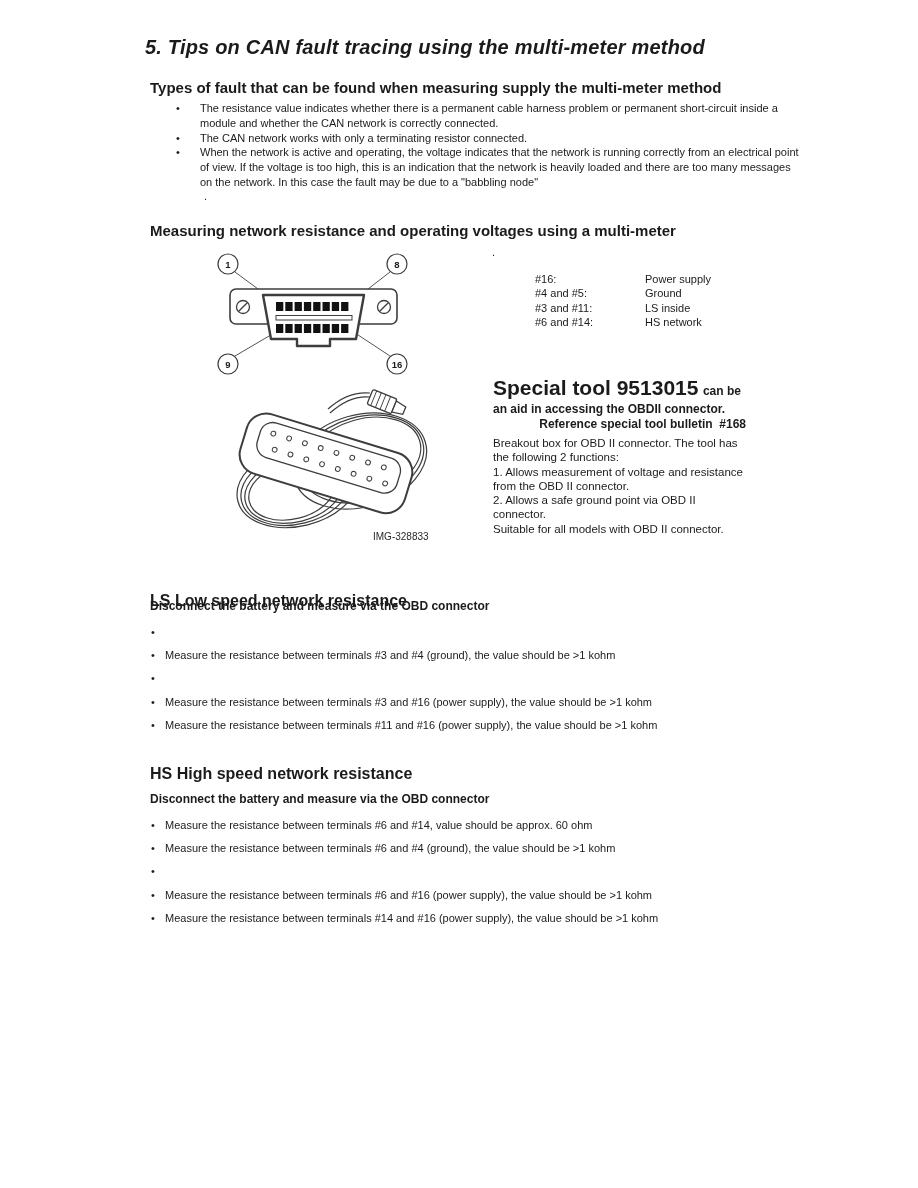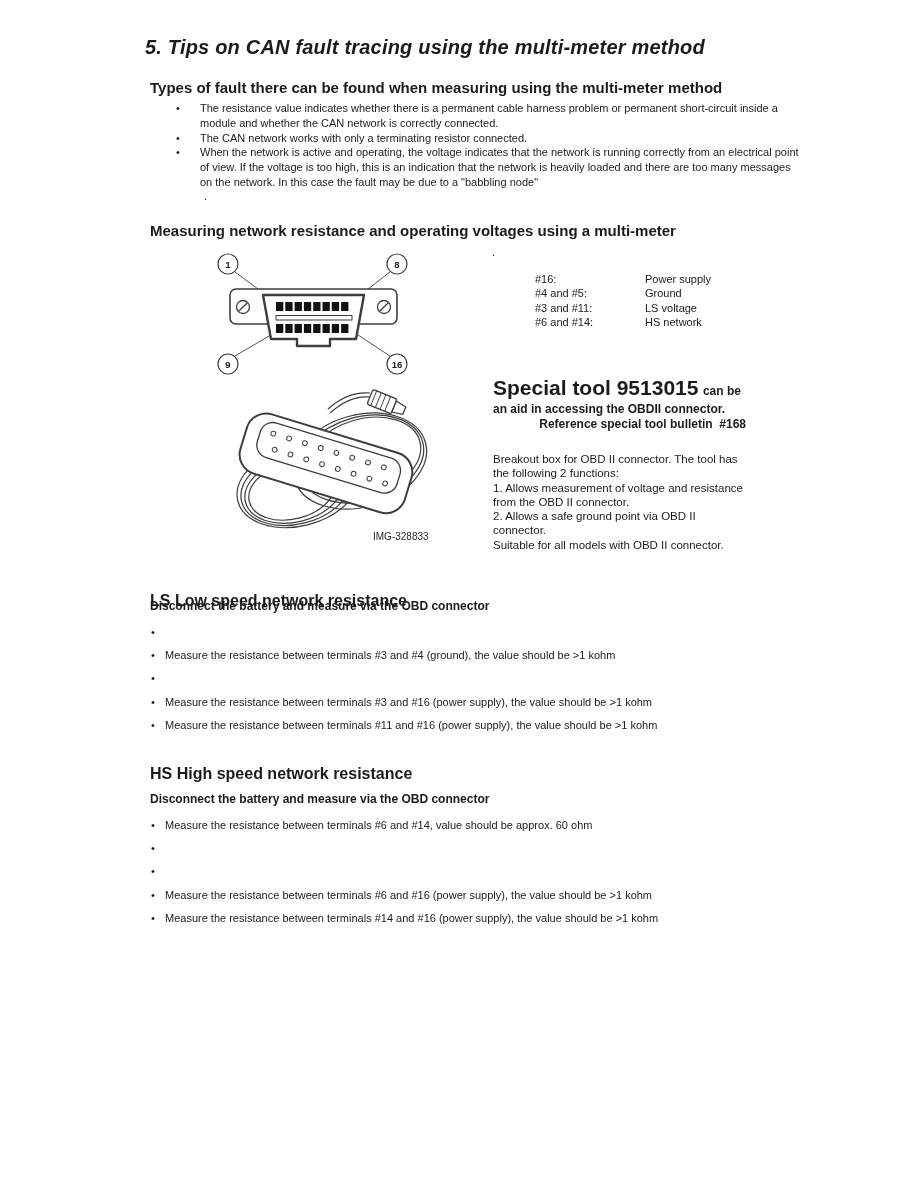--- a/index.html
+++ b/index.html
@@ -32,21 +32,21 @@
   .pin-table td { padding:0; vertical-align:top; }
   .pin-table td.pins { width:110px; }
 
   .img-caption { left:373px; top:531px; font-size:10px; color:#2a2a2a; }
 
   .tool-block { left:493px; top:380px; width:253px; }
   .tool-head  { line-height:15.5px; }
   .tool-title { font-size:21px; font-weight:bold; }
   .tool-note  { font-size:12px; font-weight:bold; }
   .tool-ref   { font-size:12px; font-weight:bold; line-height:15px; white-space:pre-wrap;text-align:right; }
-  .tool-desc  { margin-top:20px; font-size:11.5px; line-height:14.3px; }
+  .tool-desc  { margin-top:4px; font-size:11.5px; line-height:14.3px; }
 
   .res-head { font-size:16px; font-weight:bold; }
   .ls-head { left:150px; top:572px;margin-top:20px; }
   .hs-head { left:150px; top:765px; }
 
   .res-sub { font-size:12px; font-weight:bold; }
   .ls-sub { left:150px; top:599px; }
   .hs-sub { left:150px; top:792px; }
 
   .res-bullets { left:151px; top:626px; width:640px; font-size:11px; }
@@ -54,21 +54,21 @@
   .res-bullets .row { display:flex; height:23.2px; }
   .res-bullets .marker { width:14px; flex:none; }
 
   svg { display:block; }
 </style>
 </head>
 <body>
 
 <div class="abs page-title">5. Tips on CAN fault tracing using the multi-meter method</div>
 
-<div class="abs sec-head fault-head">Types of fault there can be found when measuring using the multi-meter method</div>
+<div class="abs sec-head fault-head">Types of fault that can be found when measuring supply the multi-meter method</div>
 
 <div class="abs top-bullets">
   <div class="row">
     <span class="marker">•</span>
     <span>The resistance value indicates whether there is a permanent cable harness problem or permanent short-circuit inside a module and whether the CAN network is correctly connected.</span>
   </div>
   <div class="row">
     <span class="marker">•</span>
     <span>The CAN network works with only a terminating resistor connected.</span>
   </div>
@@ -148,21 +148,21 @@
       <tr>
     <td class="pins">#16:</td>
     <td>Power supply</td>
   </tr>
   <tr>
     <td class="pins">#4 and #5:</td>
     <td>Ground</td>
   </tr>
   <tr>
     <td class="pins">#3 and #11:</td>
-    <td>LS voltage</td>
+    <td>LS inside</td>
   </tr>
   <tr>
     <td class="pins">#6 and #14:</td>
     <td>HS network</td>
   </tr>
 </tbody>
   </table>
 
 <svg class="abs breakout-svg" width="250" height="155" viewBox="0 0 250 155">
   <g stroke="#3d3d3d" fill="none" stroke-width="1.2">
@@ -245,20 +245,21 @@
 
 <div class="abs res-head hs-head">HS High speed network resistance</div>
 <div class="abs res-sub hs-sub">Disconnect the battery and measure via the OBD connector</div>
 <div class="abs res-bullets hs-bullets">
   <div class="row">
     <span class="marker">•</span>
     <span>Measure the resistance between terminals #6 and #14, value should be approx. 60 ohm</span>
   </div>
   <div class="row">
     <span class="marker">•</span>
+    <span>Measure the resistance between terminals #6 and #4 (ground), the value should be &gt;1 kohm</span>
   </div>
   <div class="row">
     <span class="marker">•</span>
   </div>
   <div class="row">
     <span class="marker">•</span>
     <span>Measure the resistance between terminals #6 and #16 (power supply), the value should be &gt;1 kohm</span>
   </div>
   <div class="row">
     <span class="marker">•</span>

